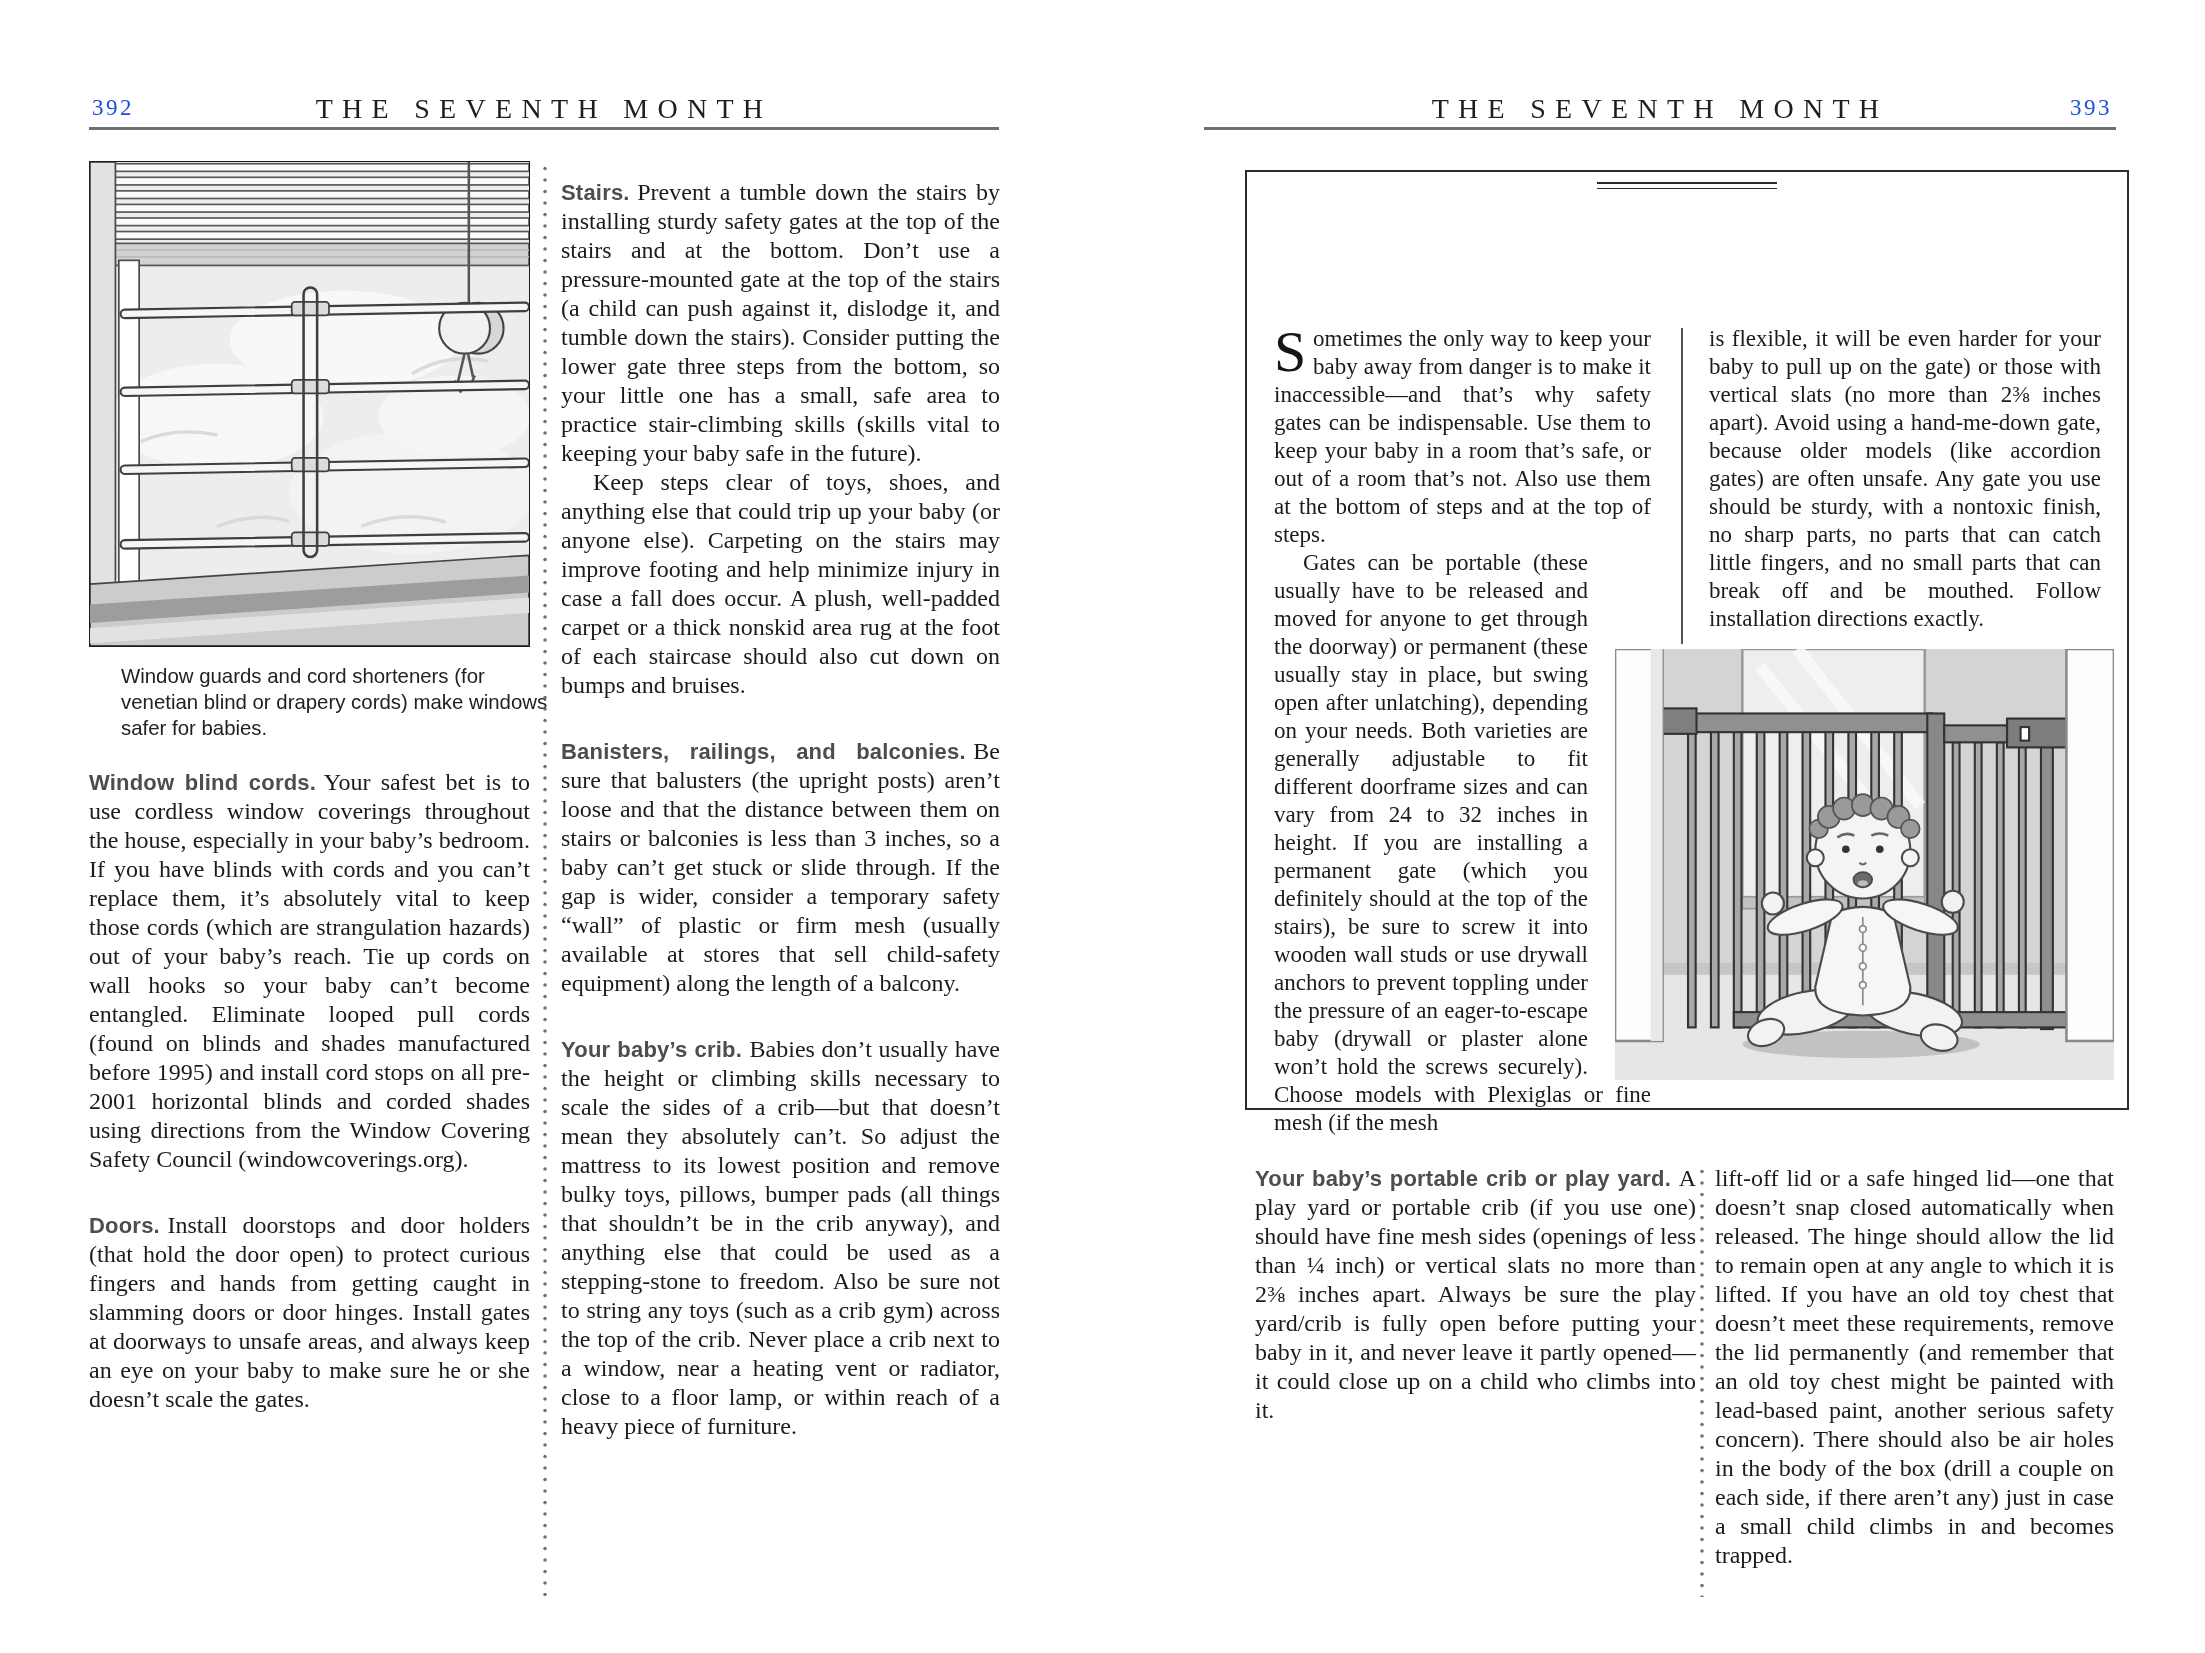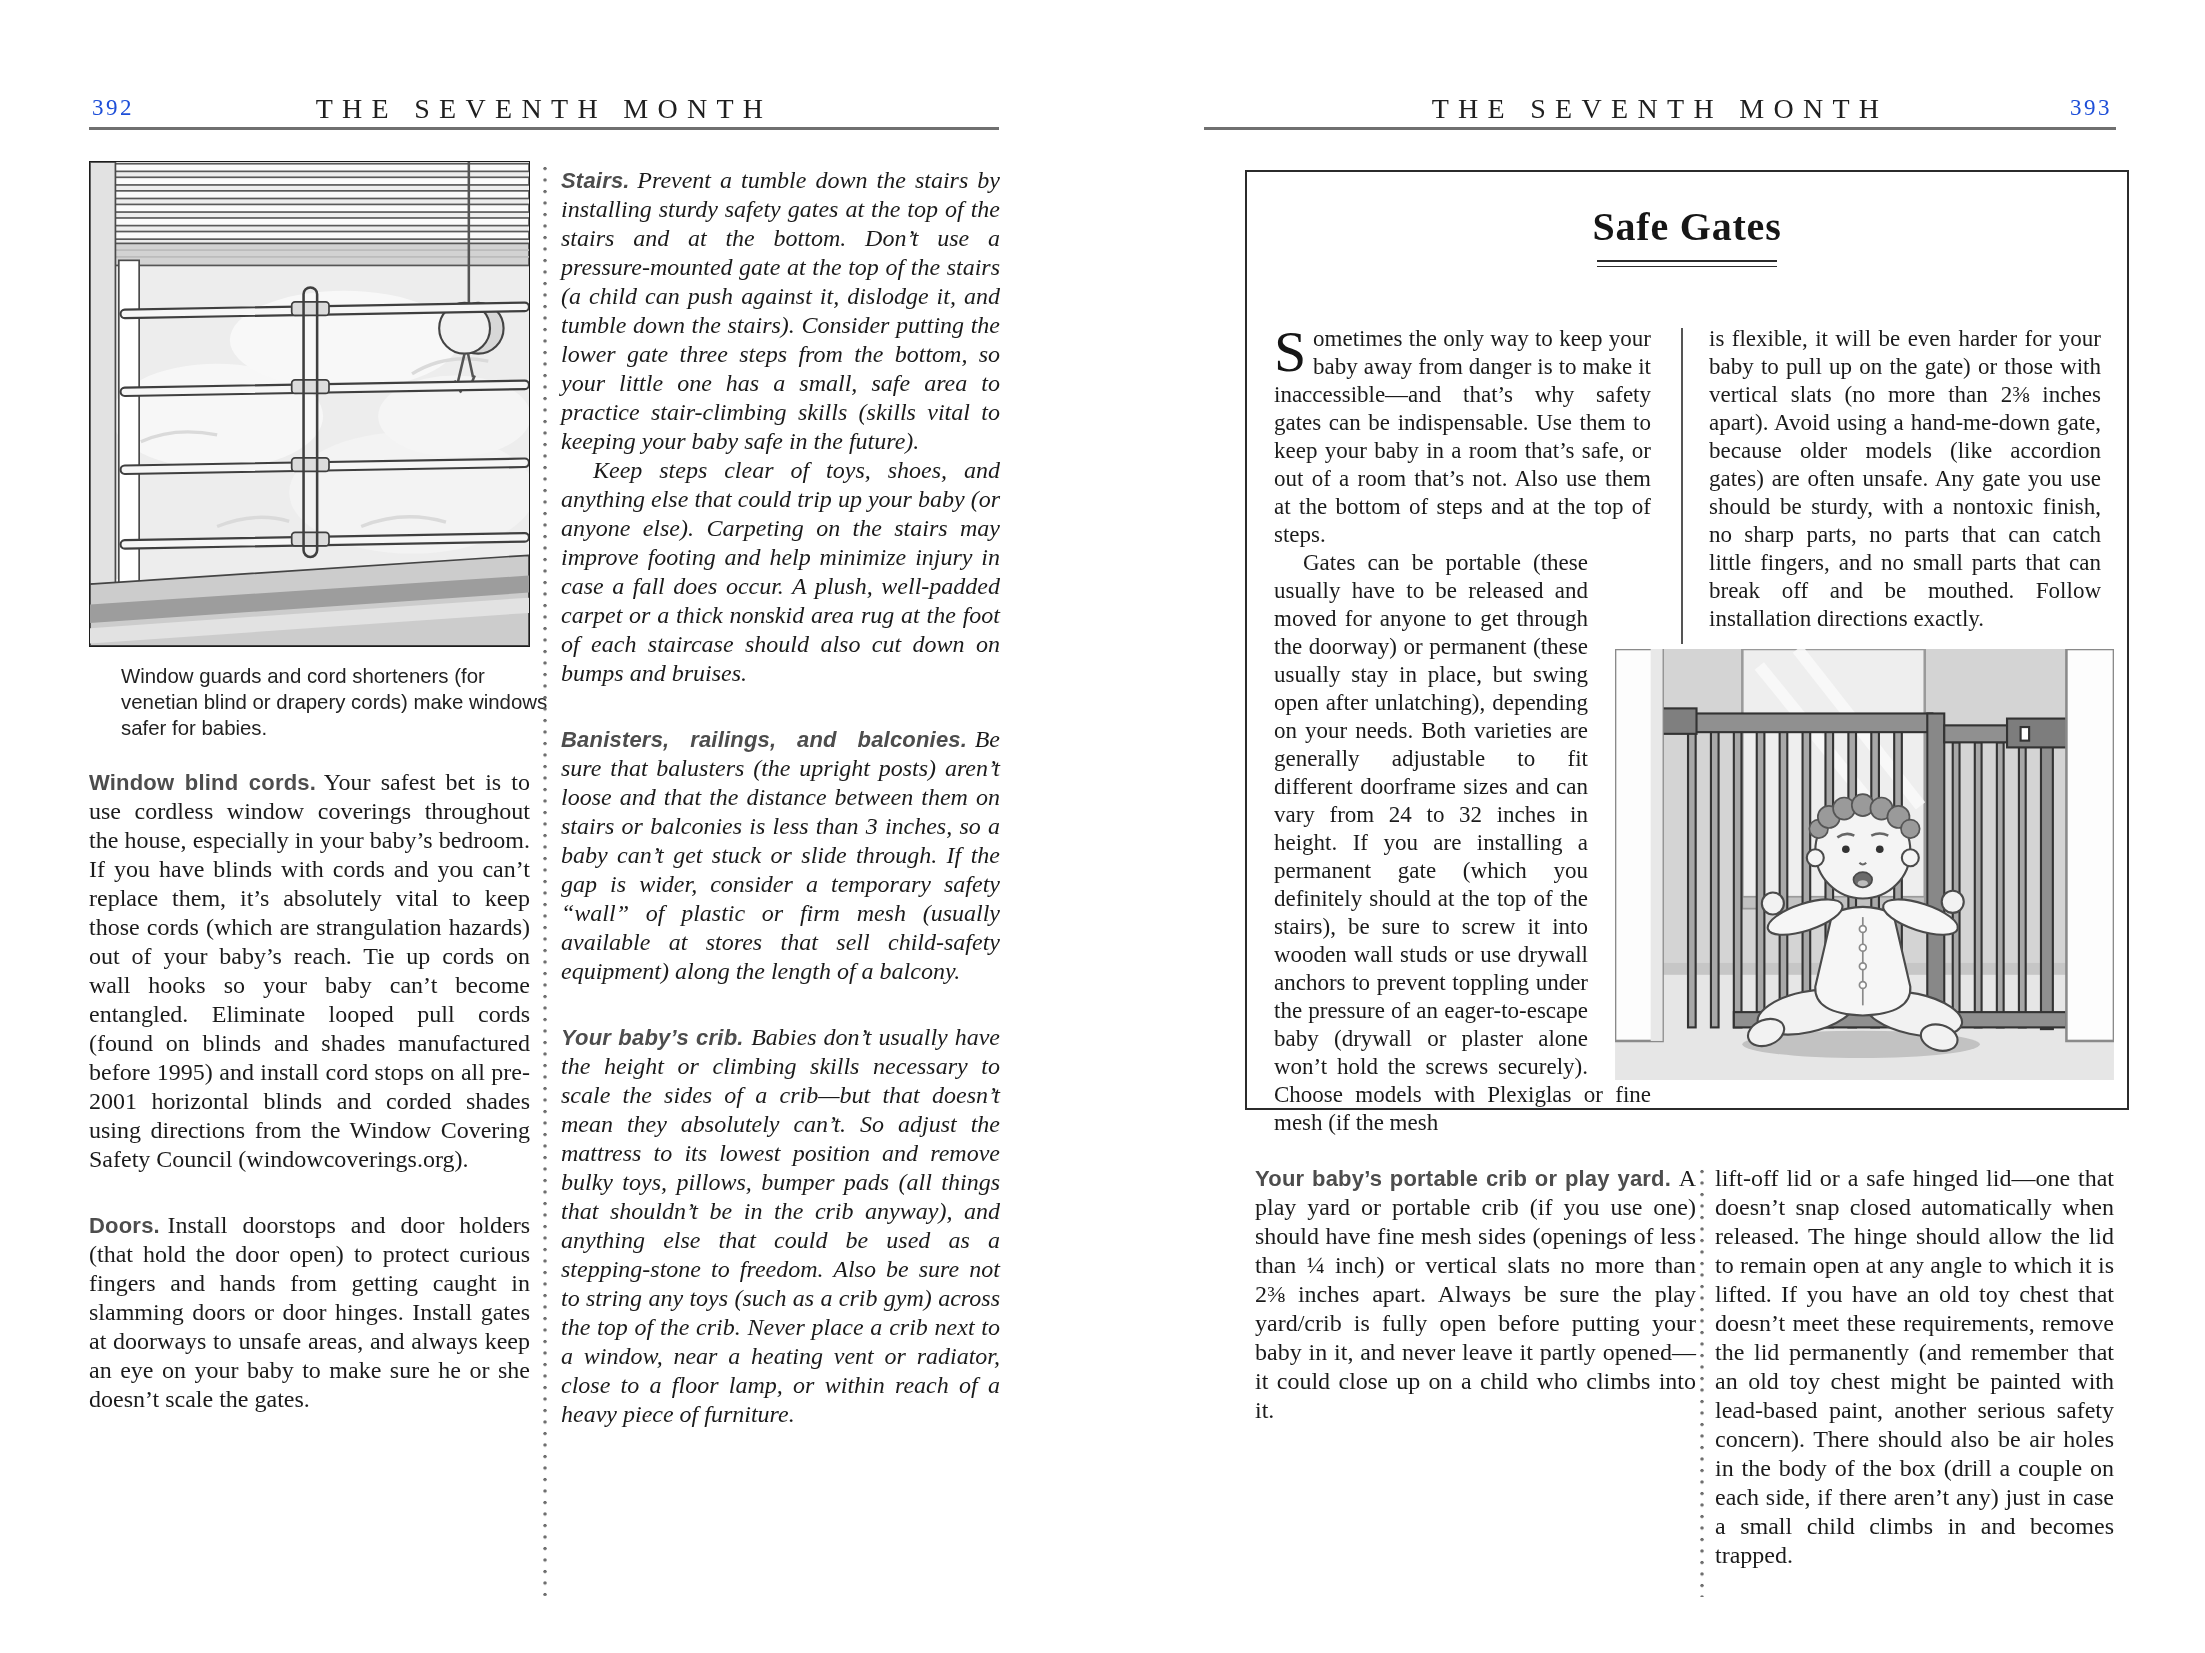--- a/index.html
+++ b/index.html
@@ -108,39 +108,38 @@
   <div class="sec first">
     <p><span class="head-sans">Window blind cords.</span><span>Your safest bet is to use cordless window coverings throughout the house, especially in your baby’s bedroom. If you have blinds with cords and you can’t replace them, it’s absolutely vital to keep those cords (which are strangulation hazards) out of your baby’s reach. Tie up cords on wall hooks so your baby can’t become entangled. Eliminate looped pull cords (found on blinds and shades manufactured before 1995) and install cord stops on all pre-2001 horizontal blinds and corded shades using directions from the Window Covering Safety Council (windowcoverings.org).</span></p>
   </div>
   <div class="sec">
     <p><span class="head-sans">Doors.</span><span>Install doorstops and door holders (that hold the door open) to protect curious fingers and hands from getting caught in slamming doors or door hinges. Install gates at doorways to unsafe areas, and always keep an eye on your baby to make sure he or she doesn’t scale the gates.</span></p>
   </div>
 </div>
 
 <div class="abs dotted-v" style="left:543px;top:166px;height:1430px;"></div>
 
-<div class="abs body-text" style="left:561px;top:166px;width:439px;font-style:italic;">
+<div class="abs body-text" style="left:561px;top:178px;width:439px;">
   <div class="sec first">
     <p><span class="head-sans">Stairs.</span><span>Prevent a tumble down the stairs by installing sturdy safety gates at the top of the stairs and at the bottom. Don’t use a pressure-mounted gate at the top of the stairs (a child can push against it, dislodge it, and tumble down the stairs). Consider putting the lower gate three steps from the bottom, so your little one has a small, safe area to practice stair-climbing skills (skills vital to keeping your baby safe in the future).</span></p>
     <p class="indent">Keep steps clear of toys, shoes, and anything else that could trip up your baby (or anyone else). Carpeting on the stairs may improve footing and help minimize injury in case a fall does occur. A plush, well-padded carpet or a thick nonskid area rug at the foot of each staircase should also cut down on bumps and bruises.</p>
   </div>
   <div class="sec">
     <p><span class="head-sans">Banisters, railings, and balconies.</span><span>Be sure that balusters (the upright posts) aren’t loose and that the distance between them on stairs or balconies is less than 3 inches, so a baby can’t get stuck or slide through. If the gap is wider, consider a temporary safety “wall” of plastic or firm mesh (usually available at stores that sell child-safety equipment) along the length of a balcony.</span></p>
   </div>
   <div class="sec">
     <p><span class="head-sans">Your baby’s crib.</span><span>Babies don’t usually have the height or climbing skills necessary to scale the sides of a crib—but that doesn’t mean they absolutely can’t. So adjust the mattress to its lowest position and remove bulky toys, pillows, bumper pads (all things that shouldn’t be in the crib anyway), and anything else that could be used as a stepping-stone to freedom. Also be sure not to string any toys (such as a crib gym) across the top of the crib. Never place a crib next to a window, near a heating vent or radiator, close to a floor lamp, or within reach of a heavy piece of furniture.</span></p>
   </div>
 </div>
 
 <div class="abs running-head" style="left:1204px;top:93px;width:912px;">THE SEVENTH MONTH</div>
 <div class="abs folio" style="left:2070px;top:95px;">393</div>
 <div class="abs rule" style="left:1204px;top:127px;width:912px;"></div>
 
 <div class="abs sg-box" style="left:1245px;top:170px;width:880px;height:936px;">
-  <div class="sg-title">Safe Gates</div>
   <div class="sg-rule"></div>
 
   <div class="abs box-text" style="left:27px;top:153px;width:377px;">
     <p><span class="dropcap">S</span><span>ometimes the only way to keep your baby away from danger is to make it inaccessible—and that’s why safety gates can be indispensable. Use them to keep your baby in a room that’s safe, or out of a room that’s not. Also use them at the bottom of steps and at the top of steps.</span></p>
     <p class="indent"><span class="gate-intrude"></span><span>Gates can be portable (these usually have to be released and moved for anyone to get through the doorway) or permanent (these usually stay in place, but swing open after unlatching), depending on your needs. Both varieties are generally adjustable to fit different doorframe sizes and can vary from 24 to 32 inches in height. If you are installing a permanent gate (which you definitely should at the top of the stairs), be sure to screw it into wooden wall studs or use drywall anchors to prevent toppling under the pressure of an eager-to-escape baby (drywall or plaster alone won’t hold the screws securely). Choose models with Plexiglas or fine mesh (if the mesh</span></p>
   </div>
 
   <div class="abs box-divider" style="left:434px;top:156px;height:316px;"></div>
 
   <div class="abs box-text" style="left:462px;top:153px;width:392px;">

